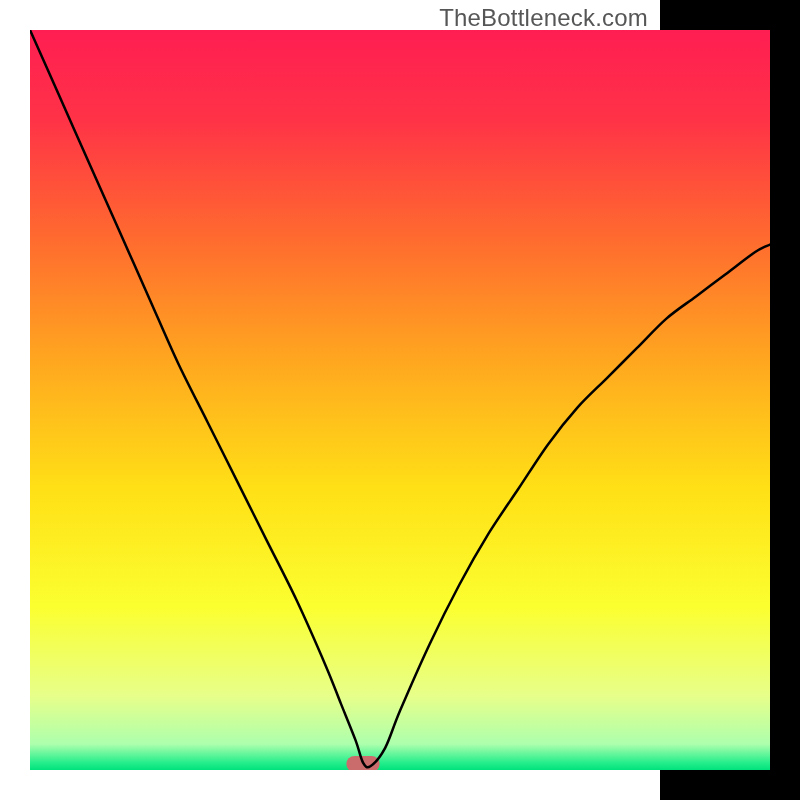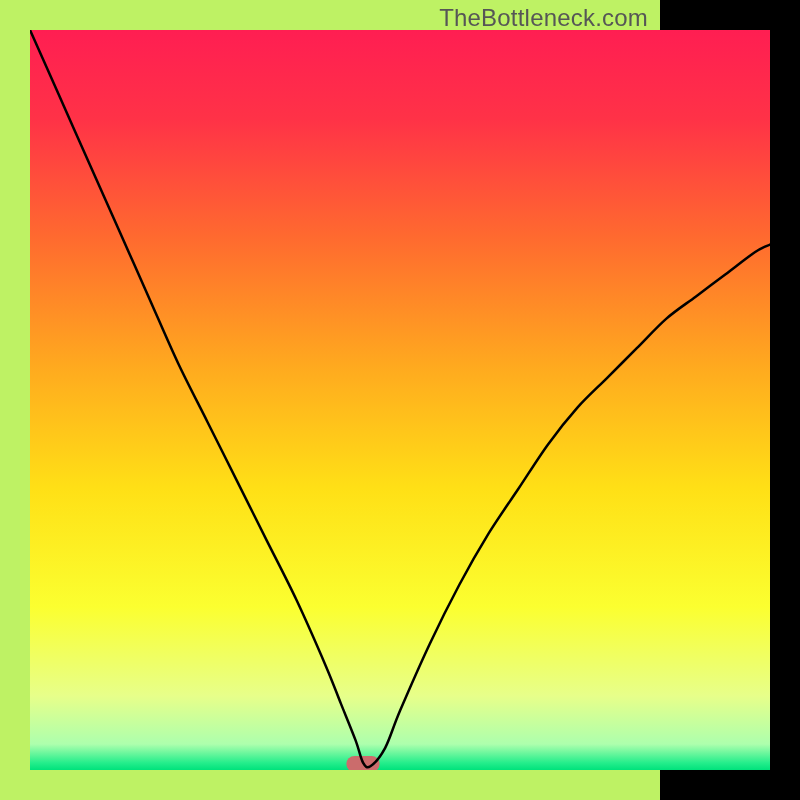--- a/index.html
+++ b/index.html
@@ -8,21 +8,21 @@
     width: 800px;
     height: 800px;
     background: #000;
     overflow: hidden;
     font-family: Arial, Helvetica, sans-serif;
   }
   .frame {
     position: relative;
     width: 660px;
     height: 800px;
-    background: #bef264;
+    background: #ffffff;
   }
   .watermark {
     position: absolute;
     top: 4px;
     right: 12px;
     color: #565656;
     font-size: 24px;
     font-weight: 500;
     letter-spacing: 0.2px;
     z-index: 20;

